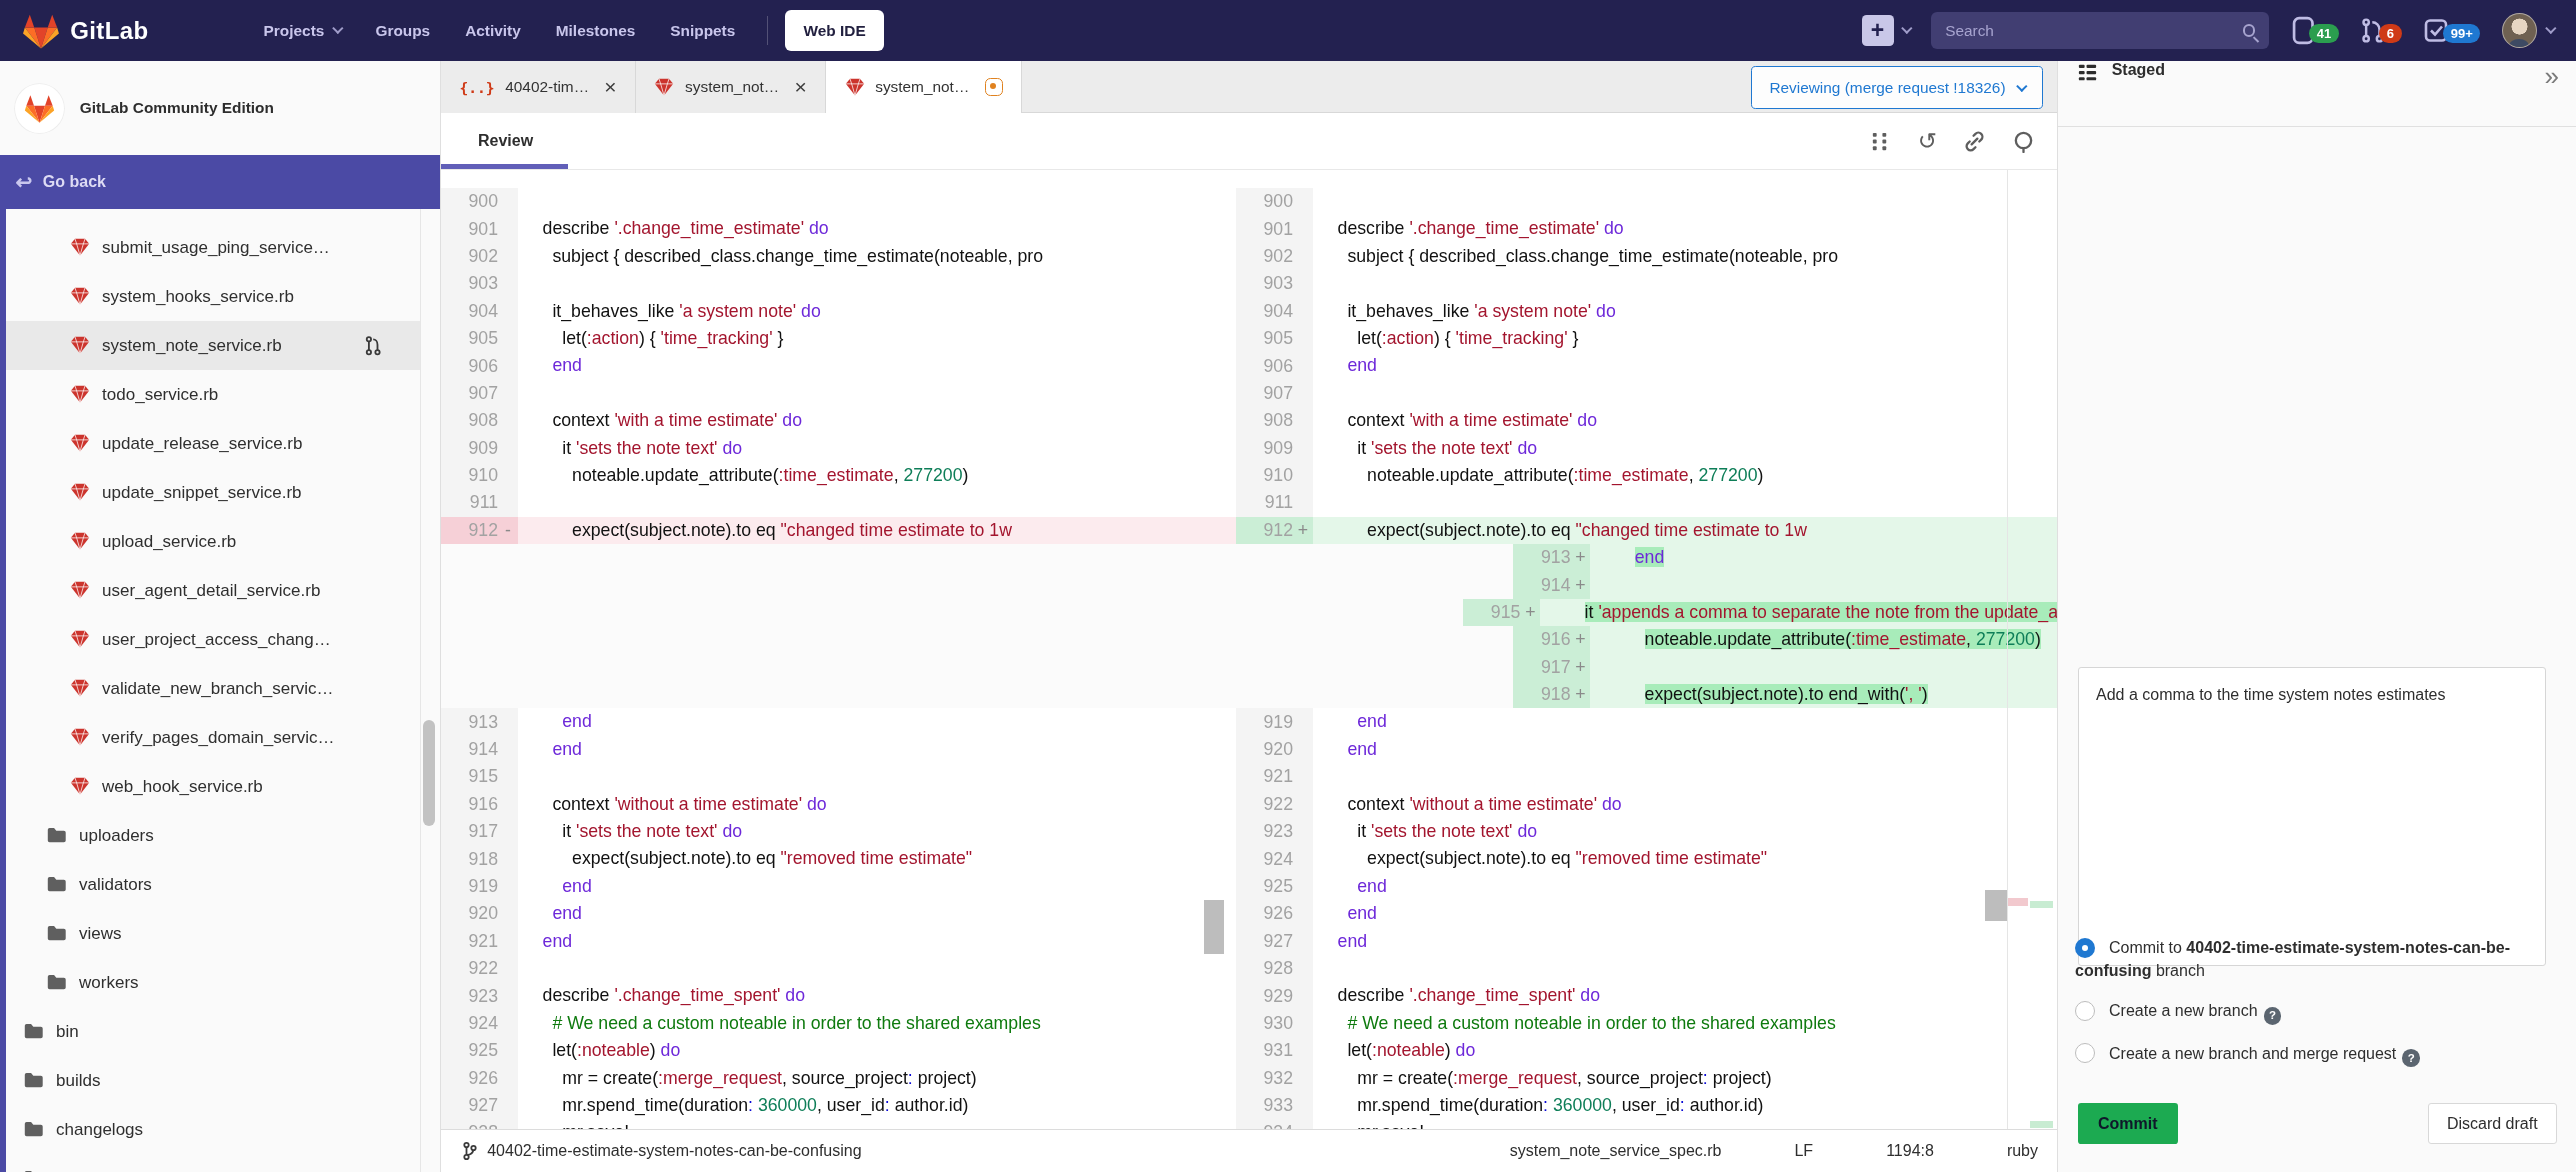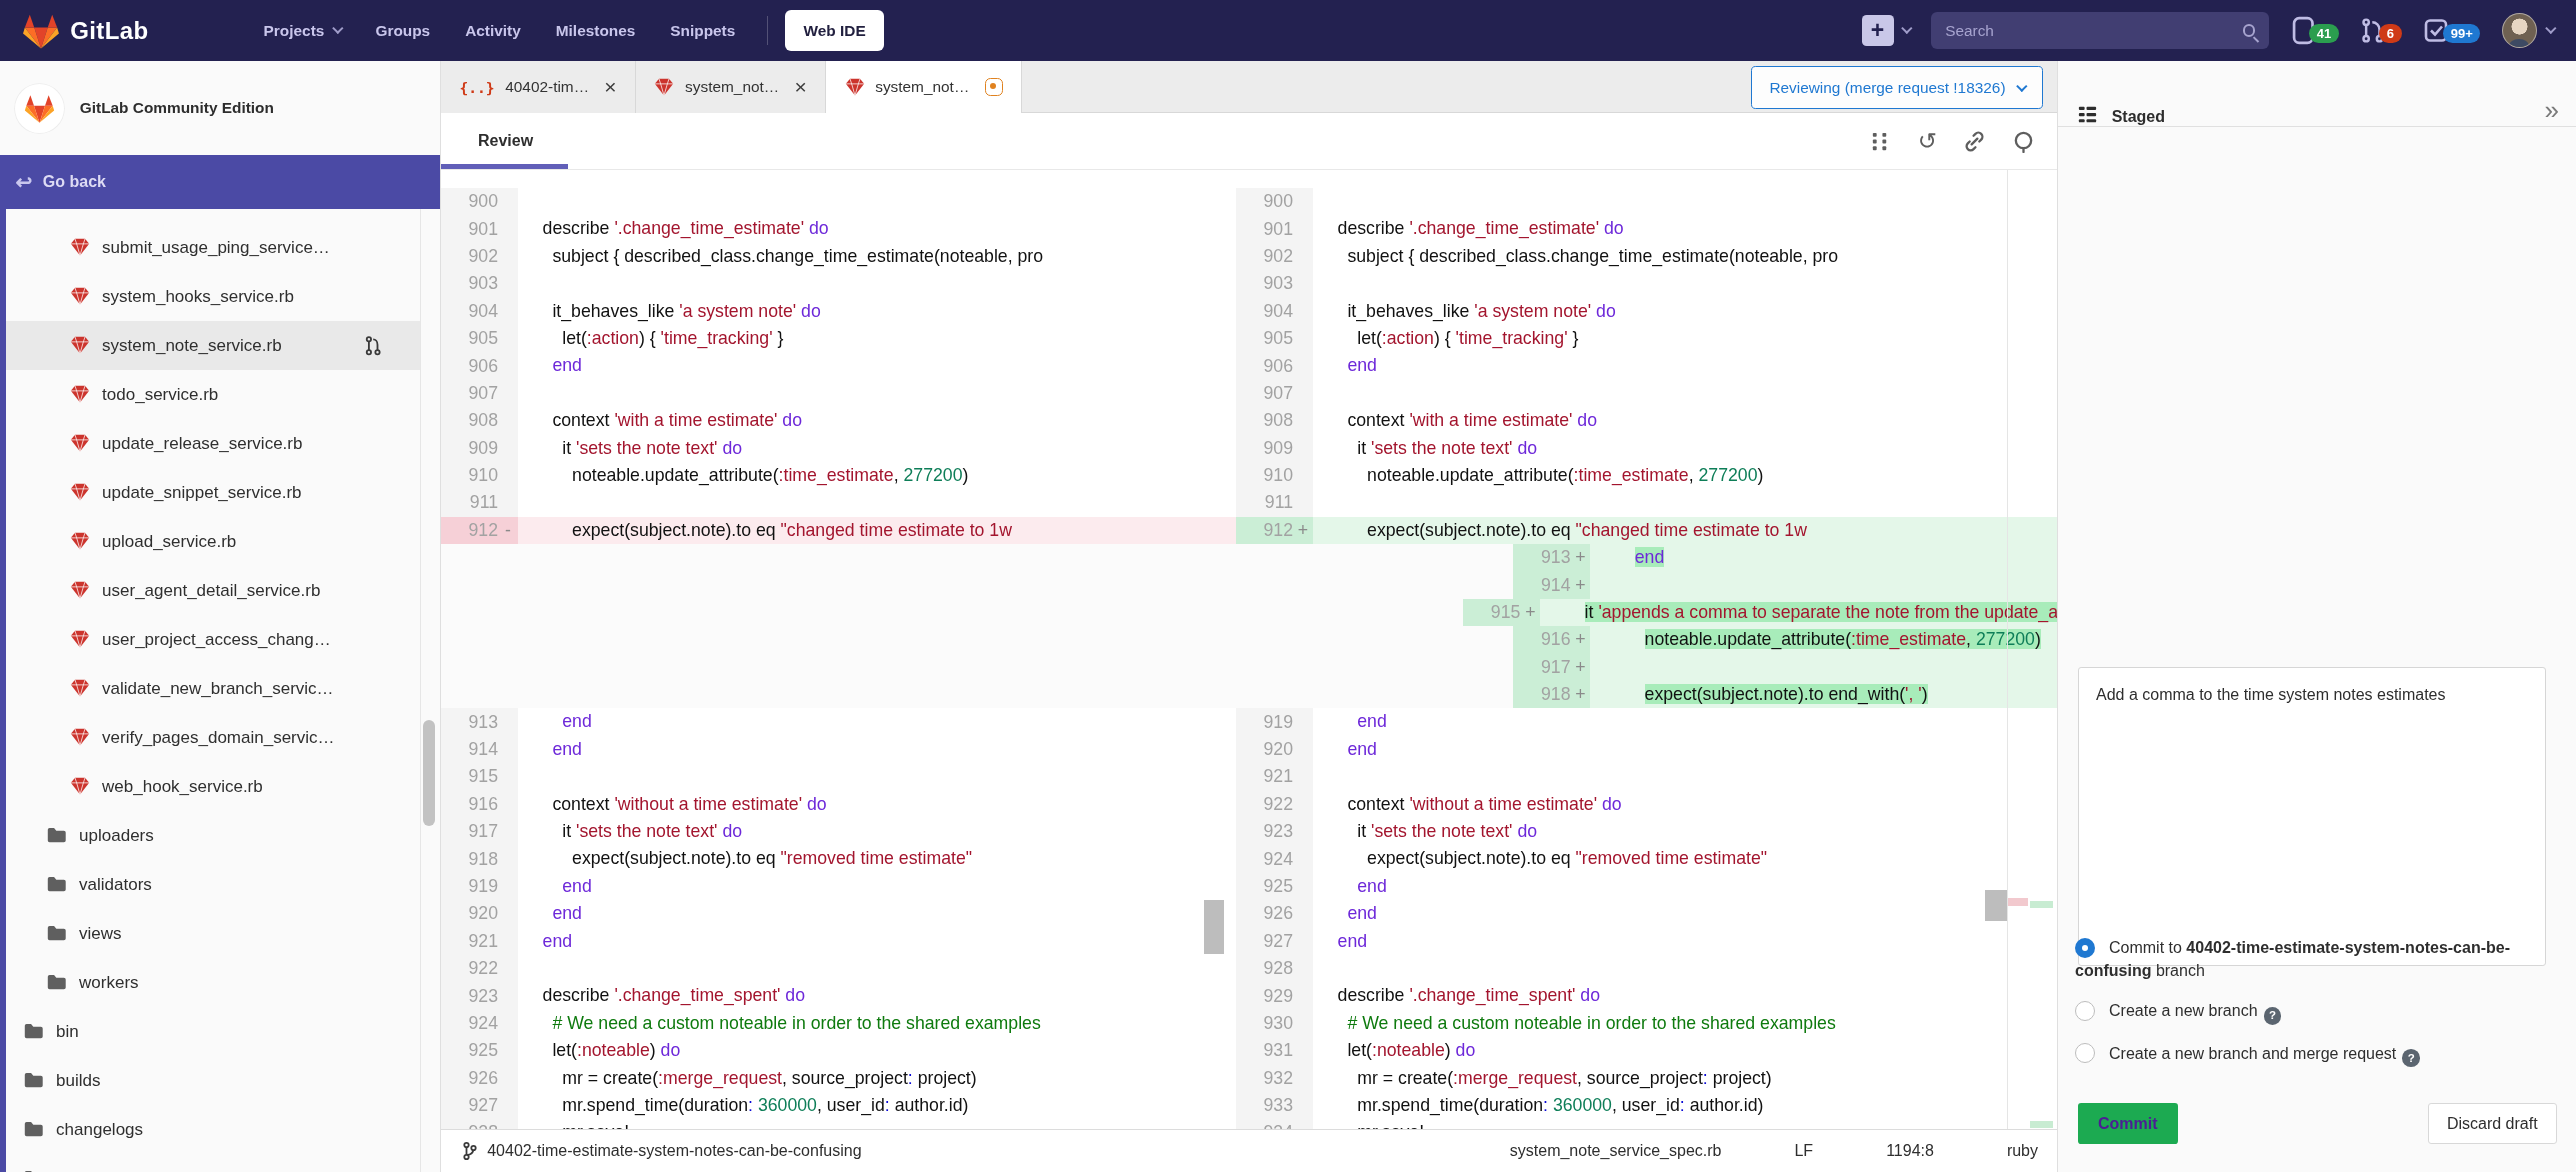--- a/index.html
+++ b/index.html
@@ -119,42 +119,42 @@
 
   
   #statusbar { position:absolute; left:0; top:1068px; width:1617px; height:43px; background:#fff;
                border-top:0.8px solid #dcdcdc; display:flex; align-items:center; font-size:16px; color:#2e2e2e; }
   .sb-left { display:flex; align-items:center; gap:9.2px; margin-left:20px; }
   .sb-right { margin-left:auto; display:flex; align-items:center; margin-right:20px; gap:73px; }
 
   
   #rightpanel { position:absolute; left:2057px; top:61px; width:519px; height:1111px; background:#fafafa;
                 border-left:0.8px solid #dfdfdf; }
-  .rp-head { height:66px; border-bottom:0.8px solid #e0e0e0; display:flex; align-items:flex-end; }
+  .rp-head { height:66px; border-bottom:0.8px solid #e0e0e0; display:flex; align-items:flex-start; }
   .rp-title { font-size:16px; font-weight:600; color:#2d2d2d; margin-left:12.3px; }
   .rp-collapse { margin-left:auto; margin-right:17px; color:#7a7a7a; font-size:26px; cursor:pointer; }
   .staged-row { position:absolute; left:0; top:115px; width:519px; height:49px; display:flex;
                 align-items:center; padding-left:18.4px; gap:12.3px; font-size:15.4px; color:#2e2e2e; cursor:pointer;}
   .st-mod { width:20px; height:20px; border:1.5px solid #e0821f; border-radius:5.4px; position:relative; flex:none;}
   .st-mod::after { content:''; position:absolute; left:4.6px; top:4.6px; width:7px; height:7px;
                    background:#e0821f; border-radius:50%; }
   .commit-msg { position:absolute; left:20px; top:606px; width:468px; height:299px; background:#fff;
                 border:0.8px solid #d6d6d6; border-radius:3.1px; padding:15.4px 17px; font-size:16px;
                 line-height:1.55; color:#2e2e2e; font-family:"Liberation Sans",sans-serif; resize:none; outline:none; }
   .radios { position:absolute; left:17px; top:875px; width:488px; font-size:16px; color:#2e2e2e; }
   .radio-item { margin-bottom:17px; line-height:1.45; cursor:pointer; }
   .rdot { display:inline-block; width:20px; height:20px; border-radius:50%; vertical-align:-4.6px;
           margin-right:14px; border:1.5px solid #bdbdbd; background:#fff; }
   .rdot.on { border:none; background:#1f78d1; position:relative; }
   .rdot.on::after { content:''; position:absolute; left:7px; top:7px; width:6.1px; height:6.1px;
                     border-radius:50%; background:#fff; }
   .help { display:inline-flex; width:17.7px; height:17.7px; border-radius:50%; background:#5b6570; color:#fff;
           font-size:11.5px; font-weight:700; align-items:center; justify-content:center; vertical-align:-3.1px; margin-left:6.1px;}
   .rp-footer { position:absolute; left:20px; top:1042px; width:479px; display:flex; align-items:center; }
-  .commit-btn { height:41px; padding:0 20px; background:#1caa51; color:#4c1d95; border:none; border-radius:3.1px;
+  .commit-btn { height:41px; padding:0 20px; background:#1caa51; color:#0f172a; border:none; border-radius:3.1px;
                 font-size:16px; font-weight:700; cursor:pointer; }
   .discard-btn { margin-left:auto; height:41px; padding:0 18.4px; background:#fff; color:#2e2e2e;
                  border:0.8px solid #d8d8d8; border-radius:3.1px; font-size:16px; cursor:pointer; }
   strong { font-weight:700; }
 </style>
 </head>
 <body>
 
 <div id="navbar">
   <svg class="brand-logo" viewBox="0 0 36 36">

